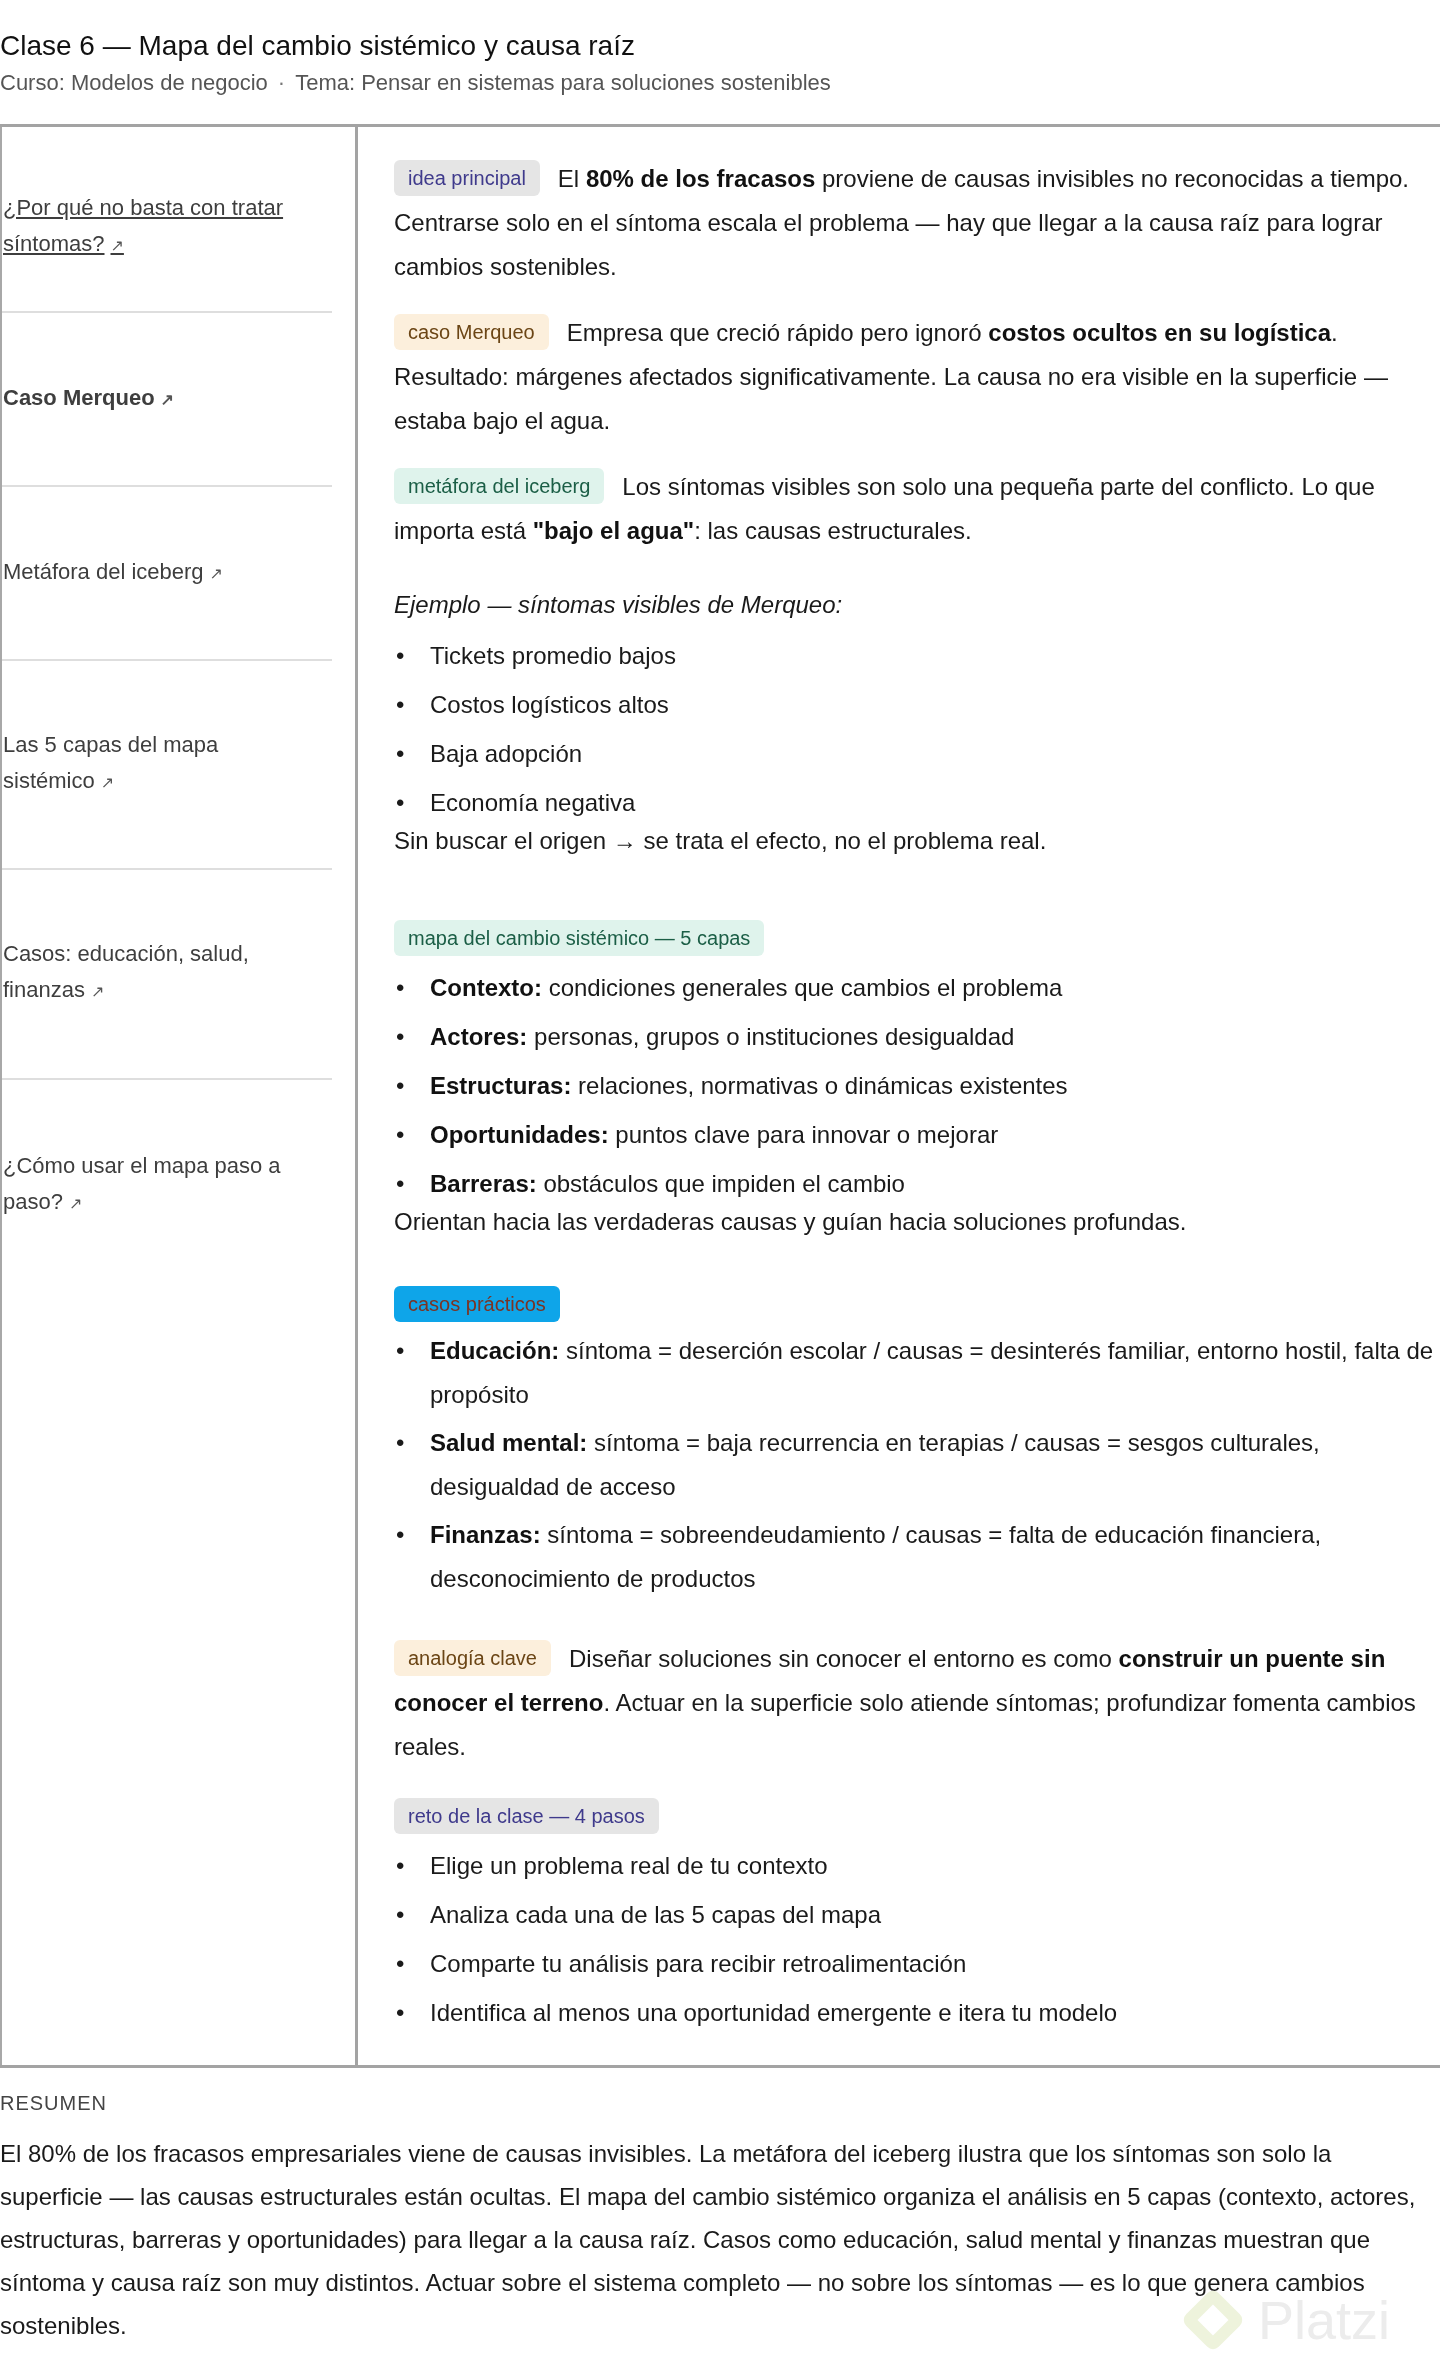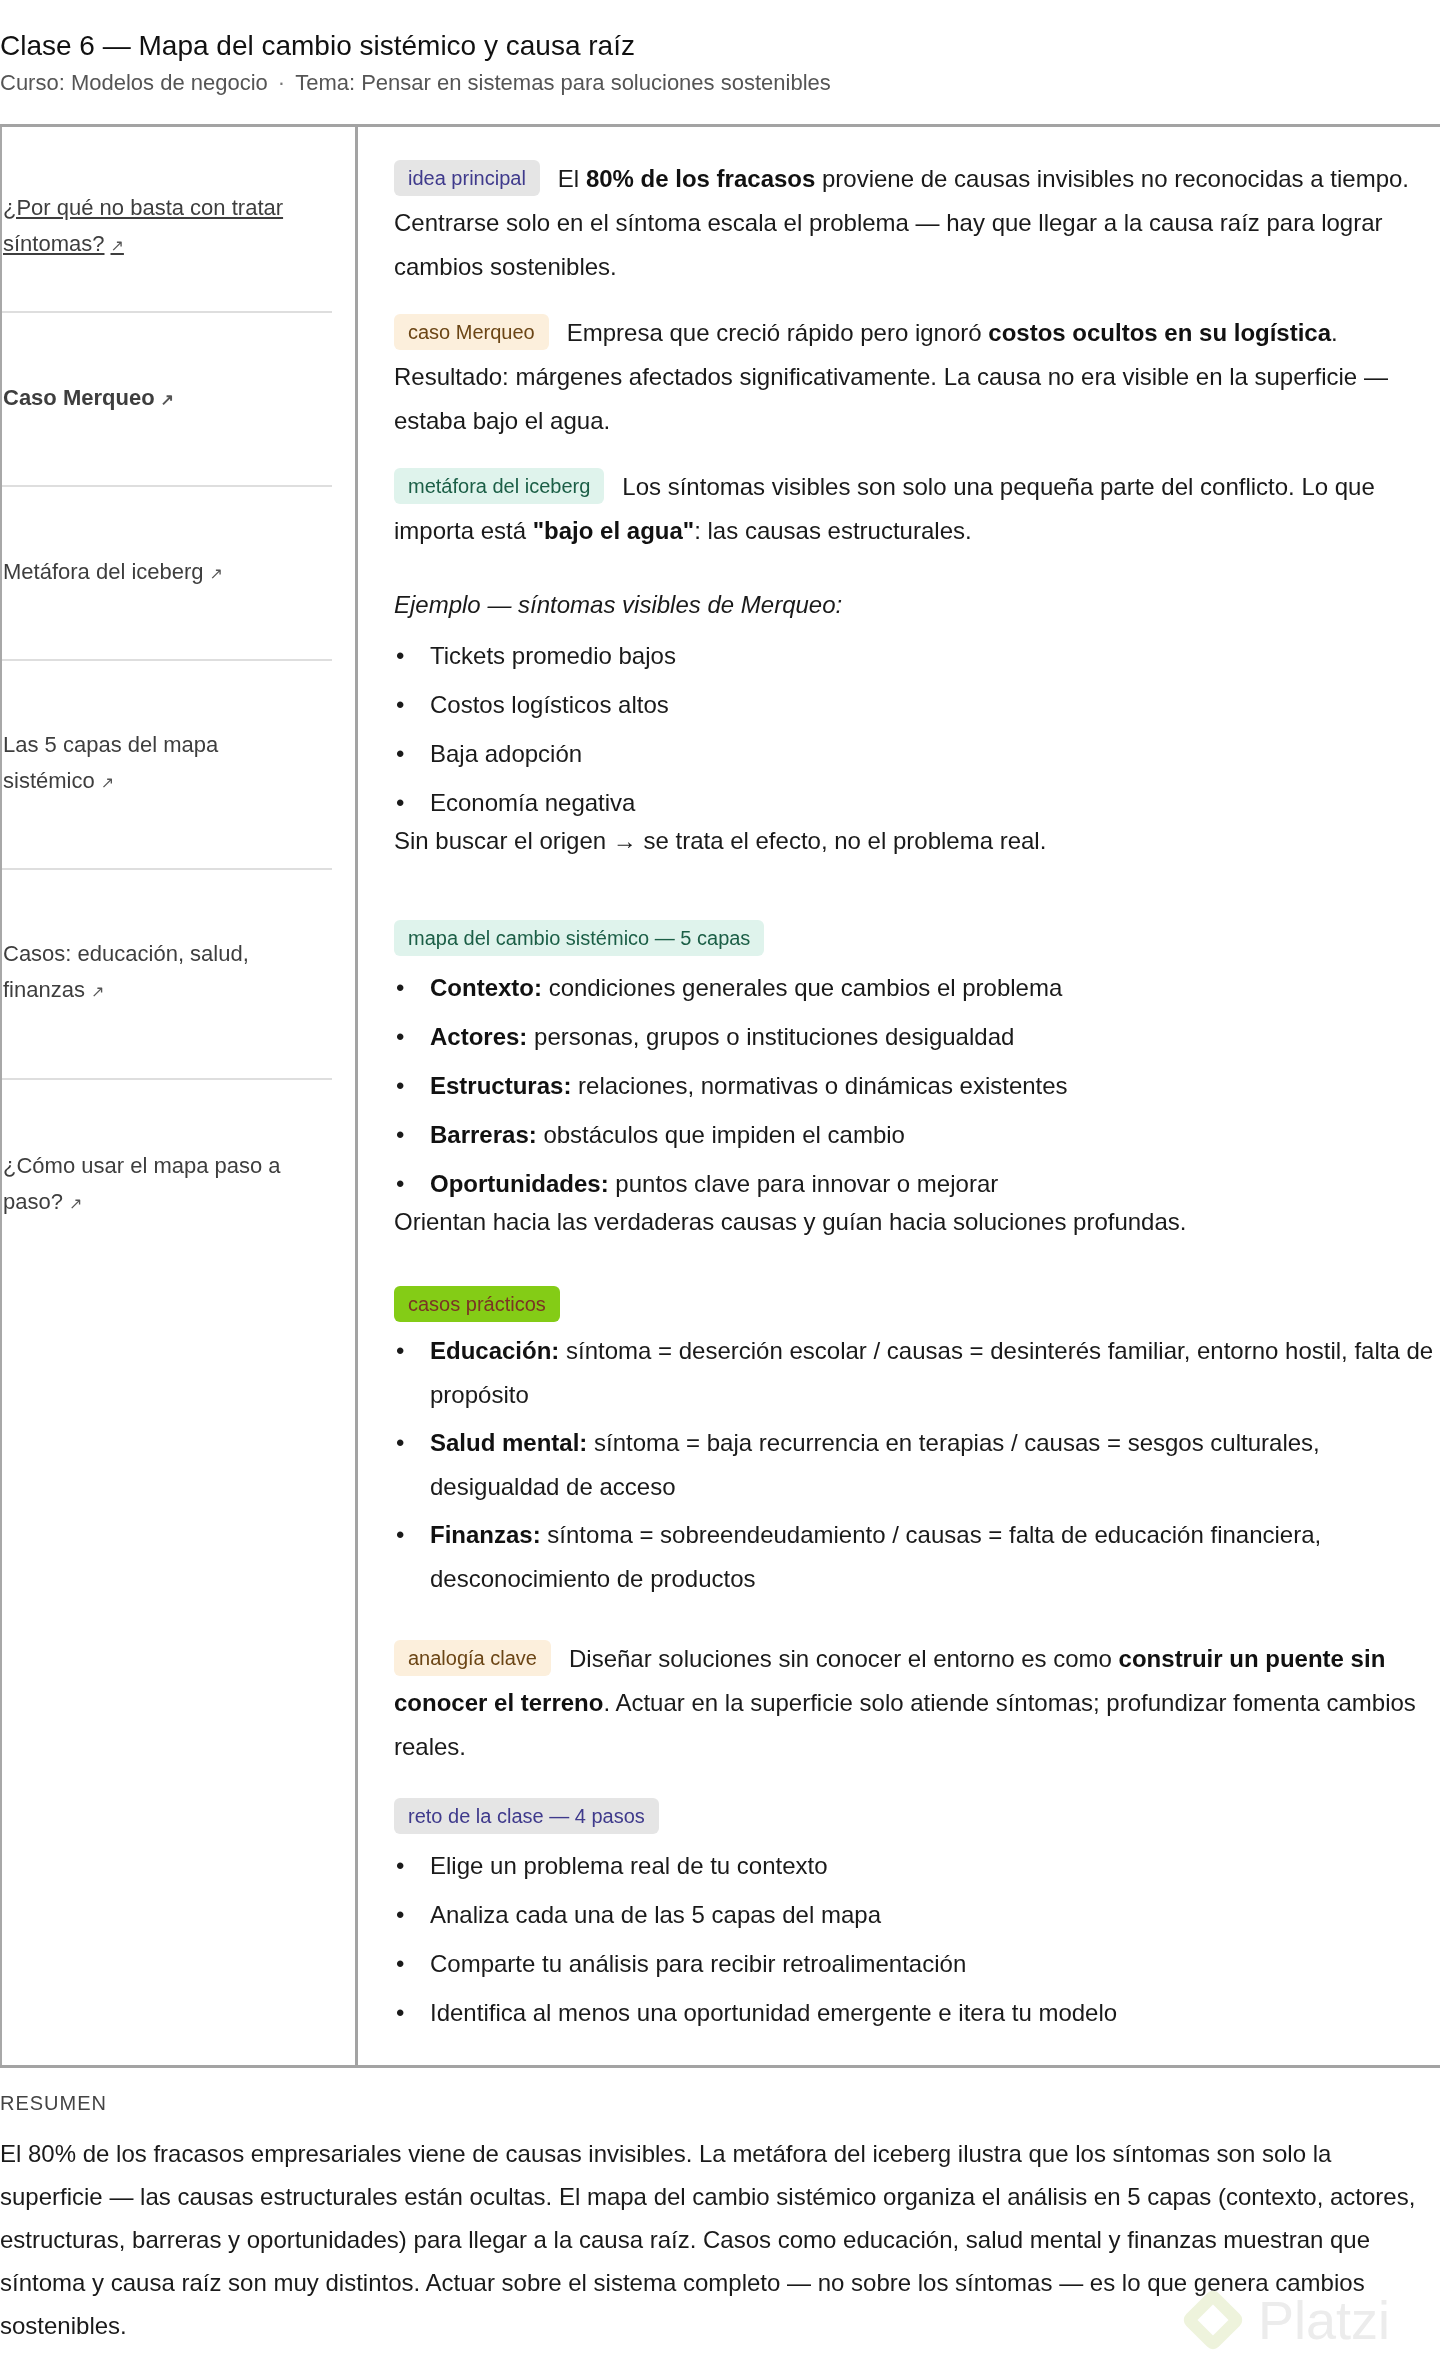--- a/index.html
+++ b/index.html
@@ -31,21 +31,21 @@
 
     .content { position: absolute; left: 394px; top: 0; right: 0; bottom: 0; }
     .blk { position: absolute; left: 0; right: 0; font-size: 24px; line-height: 44px; color: #1a1a1a; }
     .tag {
       display: inline-block; font-size: 20px; line-height: 36px; padding: 0 14px;
       border-radius: 6px; margin-right: 18px; vertical-align: 2px;
     }
     .tag.purple { background: #e5e5e5; color: #3f3a8c; }
     .tag.orange { background: #fcefdc; color: #6b4515; }
     .tag.green { background: #dff3ec; color: #1b5e46; }
-    .tag.rose { background: #84cc16; color: #7a3424; }
+    .tag.rose { background: #0ea5e9; color: #7a3424; }
     b { font-weight: bold; color: #111; }
     ul { margin: 0; padding: 0; list-style: none; }
     li { position: relative; padding-left: 36px; }
     li::before { content: "•"; position: absolute; left: 2px; top: 0; font-size: 24px; }
     .resumen-label { position: absolute; left: 0; top: 2092px; font-size: 20px; letter-spacing: 1px; color: #444; }
     .resumen-text { position: absolute; left: 0; top: 2132px; width: 1440px; font-size: 24px; line-height: 43px; color: #1a1a1a; }
     .watermark { position: absolute; left: 1190px; top: 2290px; display: flex; align-items: center; }
     .watermark .logo {
       width: 46px; height: 46px; border: 12px solid #eef3dc; border-radius: 8px;
       transform: rotate(45deg); box-sizing: border-box; margin-right: 22px;
@@ -109,22 +109,22 @@
       </ul>
       <div style="margin-top:-8px;">Sin buscar el origen → se trata el efecto, no el problema real.</div>
     </div>
 
     <div class="blk" style="top:790px;">
       <span class="tag green">mapa del cambio sistémico — 5 capas</span>
       <ul style="margin-top:2px;line-height:49px;">
         <li><b>Contexto:</b><span> condiciones generales que cambios el problema</span></li>
         <li><b>Actores:</b><span> personas, grupos o instituciones desigualdad</span></li>
         <li><b>Estructuras:</b><span> relaciones, normativas o dinámicas existentes</span></li>
+        <li><b>Oportunidades:</b><span> puntos clave para innovar o mejorar</span></li>
         <li><b>Barreras:</b><span> obstáculos que impiden el cambio</span></li>
-        <li><b>Oportunidades:</b><span> puntos clave para innovar o mejorar</span></li>
       </ul>
       <div style="margin-top:-8px;">Orientan hacia las verdaderas causas y guían hacia soluciones profundas.</div>
     </div>
 
     <div class="blk" style="top:1156px;">
       <span class="tag rose">casos prácticos</span>
       <ul style="margin-top:2px;">
         <li style="margin-bottom:4px;"><b>Educación:</b><span> síntoma = deserción escolar / causas = desinterés familiar, entorno hostil, falta de propósito</span></li>
         <li style="margin-bottom:4px;"><b>Salud mental:</b><span> síntoma = baja recurrencia en terapias / causas = sesgos culturales, desigualdad de acceso</span></li>
         <li><b>Finanzas:</b><span> síntoma = sobreendeudamiento / causas = falta de educación financiera, desconocimiento de productos</span></li>

